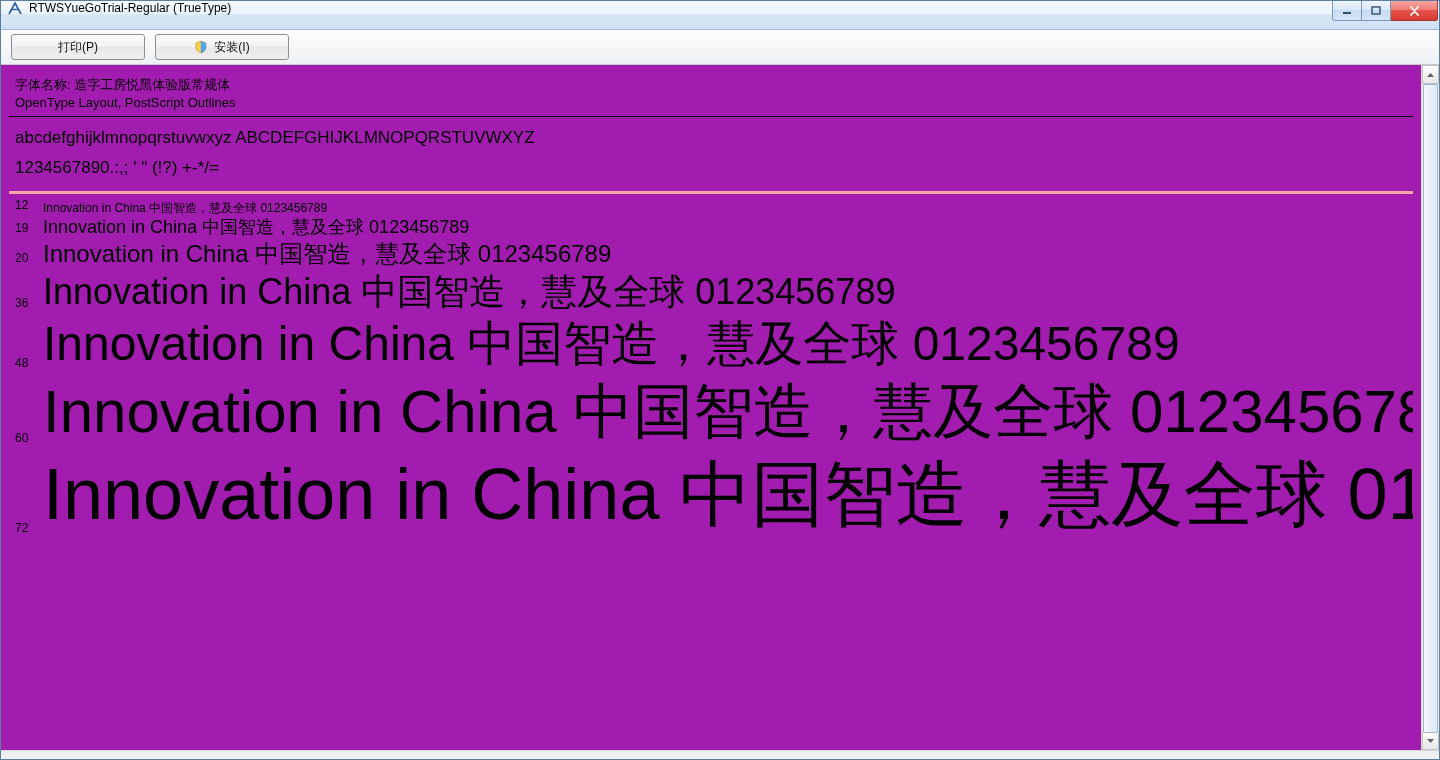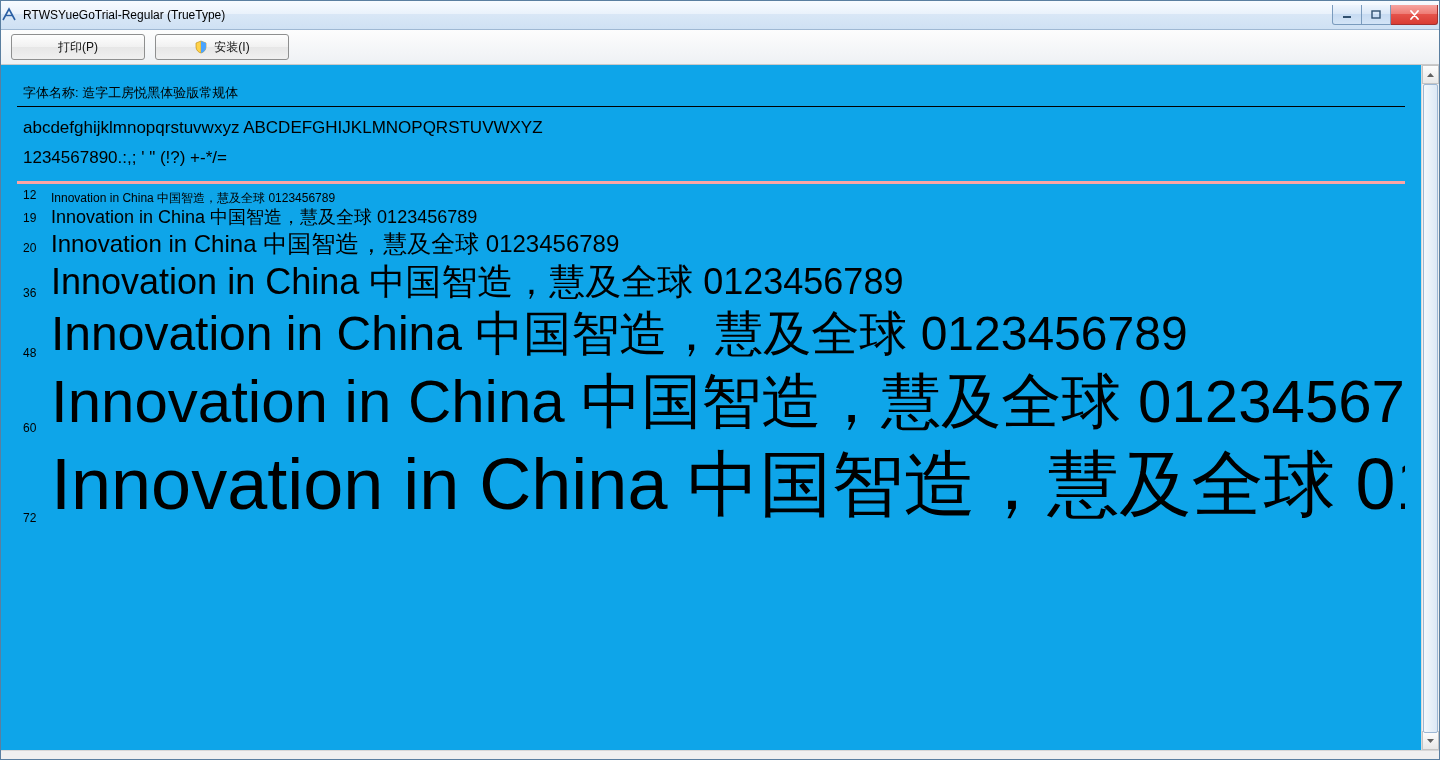--- a/index.html
+++ b/index.html
@@ -1,33 +1,33 @@
 <!DOCTYPE html>
 <html><head>
 <meta charset="utf-8">
 <style>
   html,body{margin:0;padding:0;height:100%;font-family:"Segoe UI","Microsoft YaHei",Arial,sans-serif;font-size:12px;overflow:hidden;background:#fff;user-select:none}
   .window{width:1440px;height:760px;display:flex;flex-direction:column;border:1px solid #5a7fa0;box-sizing:border-box;background:#fff}
   
-  .titlebar{height:28px;display:flex;align-items:center;background:linear-gradient(to bottom,#f7fbff 0%,#eaf2fb 45%,#d9e7f6 46%,#cfe1f4 100%);border-bottom:1px solid #9fb8d3;}
+  .titlebar{height:28px;display:flex;align-items:flex-start;background:linear-gradient(to bottom,#f7fbff 0%,#eaf2fb 45%,#d9e7f6 46%,#cfe1f4 100%);border-bottom:1px solid #9fb8d3;padding-left:6px}
   .titlebar .app-icon{width:16px;height:16px;margin-right:6px;flex-shrink:0}
   .titlebar .title-text{color:#000;font-size:12px;flex:1;white-space:nowrap;overflow:hidden}
   .win-btns{display:flex;height:20px;margin-right:1px}
   .win-btn{width:28px;height:19px;margin-left:0;display:flex;align-items:center;justify-content:center;border:1px solid #7a9bbd;border-top:none;background:linear-gradient(to bottom,#eef5fd 0%,#d8e7f7 49%,#c7dbf2 50%,#d3e4f6 100%)}
   .win-btn.min{border-radius:0 0 0 3px}
   .win-btn.max{border-left:none}
   .win-btn.close{width:46px;border-left:none;border-radius:0 0 3px 0;background:linear-gradient(to bottom,#f6a4a0 0%,#ee7a73 49%,#e5524a 50%,#d93c33 100%);border-color:#a03030}
   .win-btn svg{display:block}
   
   .toolbar{height:34px;display:flex;align-items:center;gap:10px;padding:0 10px;background:linear-gradient(to bottom,#fdfdfd,#eef1f4);border-bottom:1px solid #c9c9c9}
   .tb-btn{min-width:104px;height:24px;padding:0 14px;border:1px solid #8e8f8f;border-radius:3px;background:linear-gradient(to bottom,#fefefe 0%,#f1f1f1 49%,#e6e6e6 50%,#f0f0f0 100%);display:flex;align-items:center;justify-content:center;gap:6px;font-size:12px;color:#111;cursor:default}
   .tb-btn .shield{width:14px;height:14px}
   
   .content-wrap{flex:1;display:flex;min-height:0}
-  .content{flex:1;overflow:hidden;background:#0ea5e9;padding:16px;min-width:0}
+  .content{flex:1;overflow:hidden;background:#a21caf;padding:8px;min-width:0}
   .scrollbar{width:17px;background:#f0f0f0;border-left:1px solid #d9d9d9;display:flex;flex-direction:column}
   .sb-btn{height:17px;background:linear-gradient(to bottom,#fdfdfd,#e8e8e8);border:1px solid #c3c3c3;margin:0;display:flex;align-items:center;justify-content:center}
   .sb-track{flex:1;position:relative}
   .sb-thumb{position:absolute;left:1px;right:1px;top:0;height:100%;background:linear-gradient(to right,#f4f8fc,#dce8f5);border:1px solid #9cb6d3;border-radius:2px}
   
   .info{padding:3px 6px 4px 6px;border-bottom:1px solid #000;line-height:18px;font-size:13px;color:#000}
   
   .glyphs{padding:6px 6px 8px 6px;border-bottom:3px solid #fca5a5;font-size:17px;line-height:30px;color:#000;white-space:nowrap;letter-spacing:0}
   
   .samples{padding:4px 0 0 6px}
@@ -86,20 +86,21 @@
   </div>
 
   <div class="content-wrap">
     <div class="content">
 
       <div class="info">
         <div>
           <span>字体名称:</span>
           <span>造字工房悦黑体验版常规体</span>
         </div>
+        <div>OpenType Layout, PostScript Outlines</div>
       </div>
 
       <div class="glyphs">
         <div>abcdefghijklmnopqrstuvwxyz ABCDEFGHIJKLMNOPQRSTUVWXYZ</div>
         <div>1234567890.:,; ' " (!?) +-*/=</div>
       </div>
 
       <div class="samples" id="samples">
           <div class="sample-row">
             <span class="sz">12</span>

